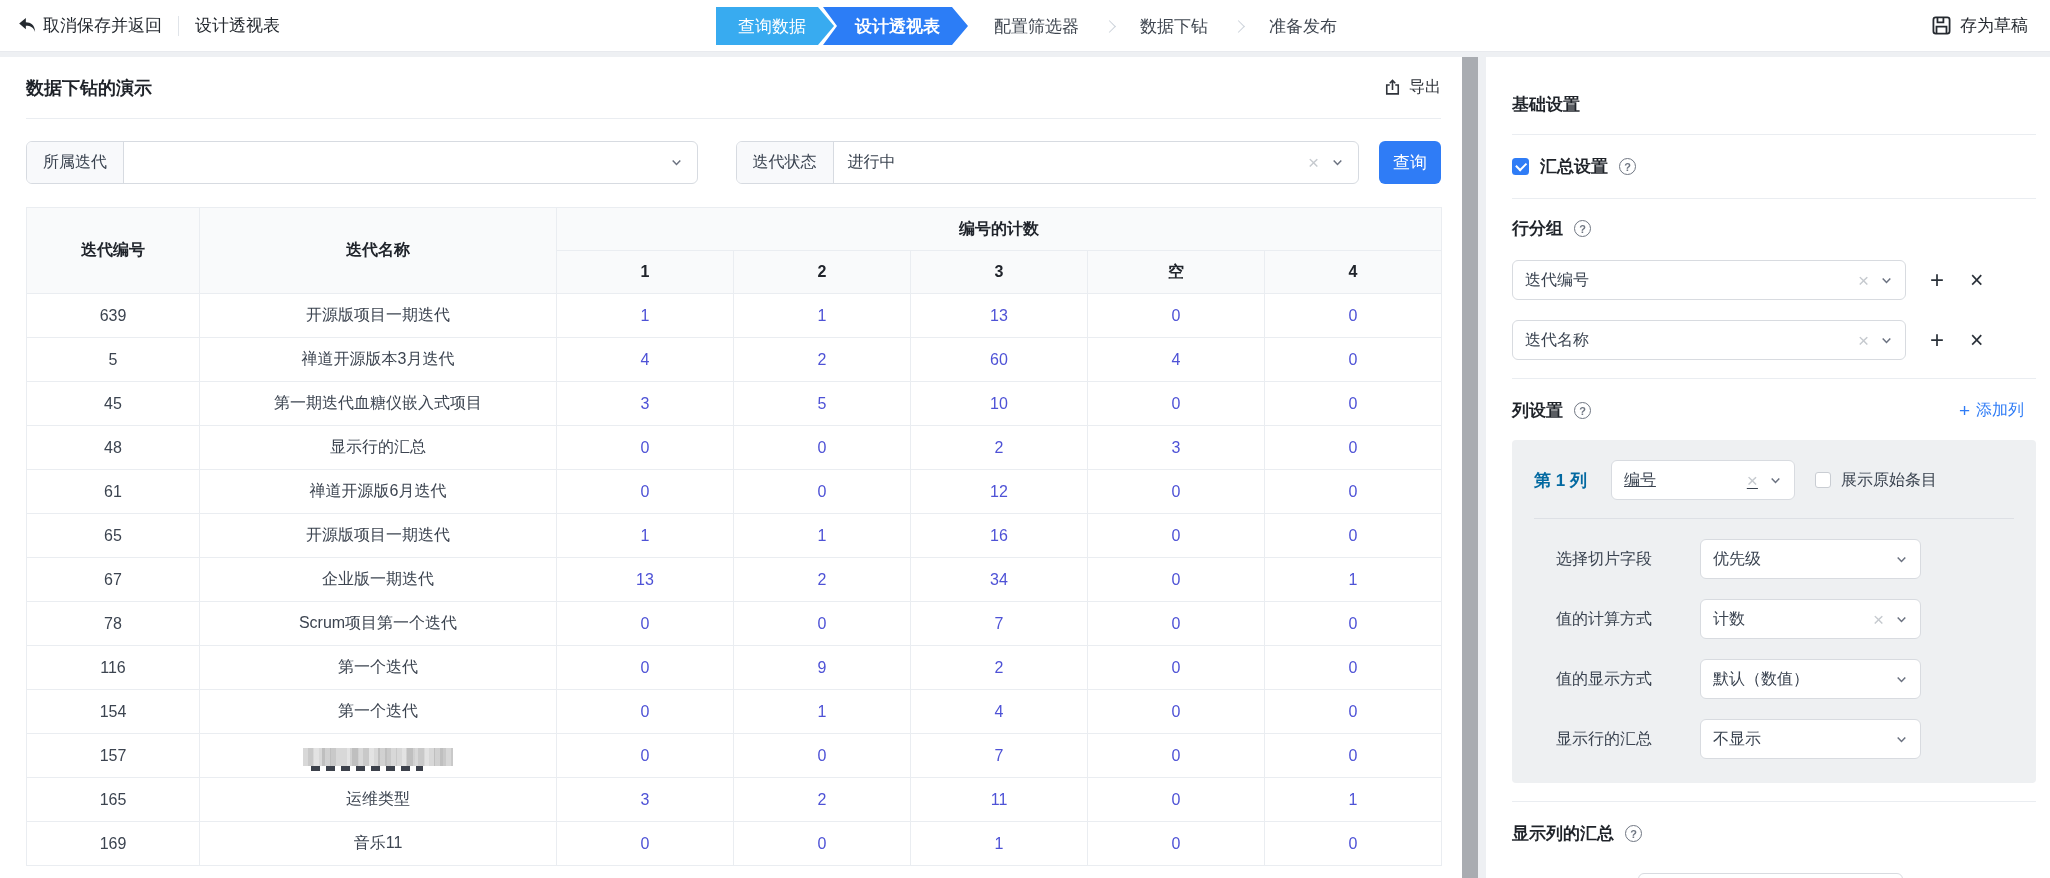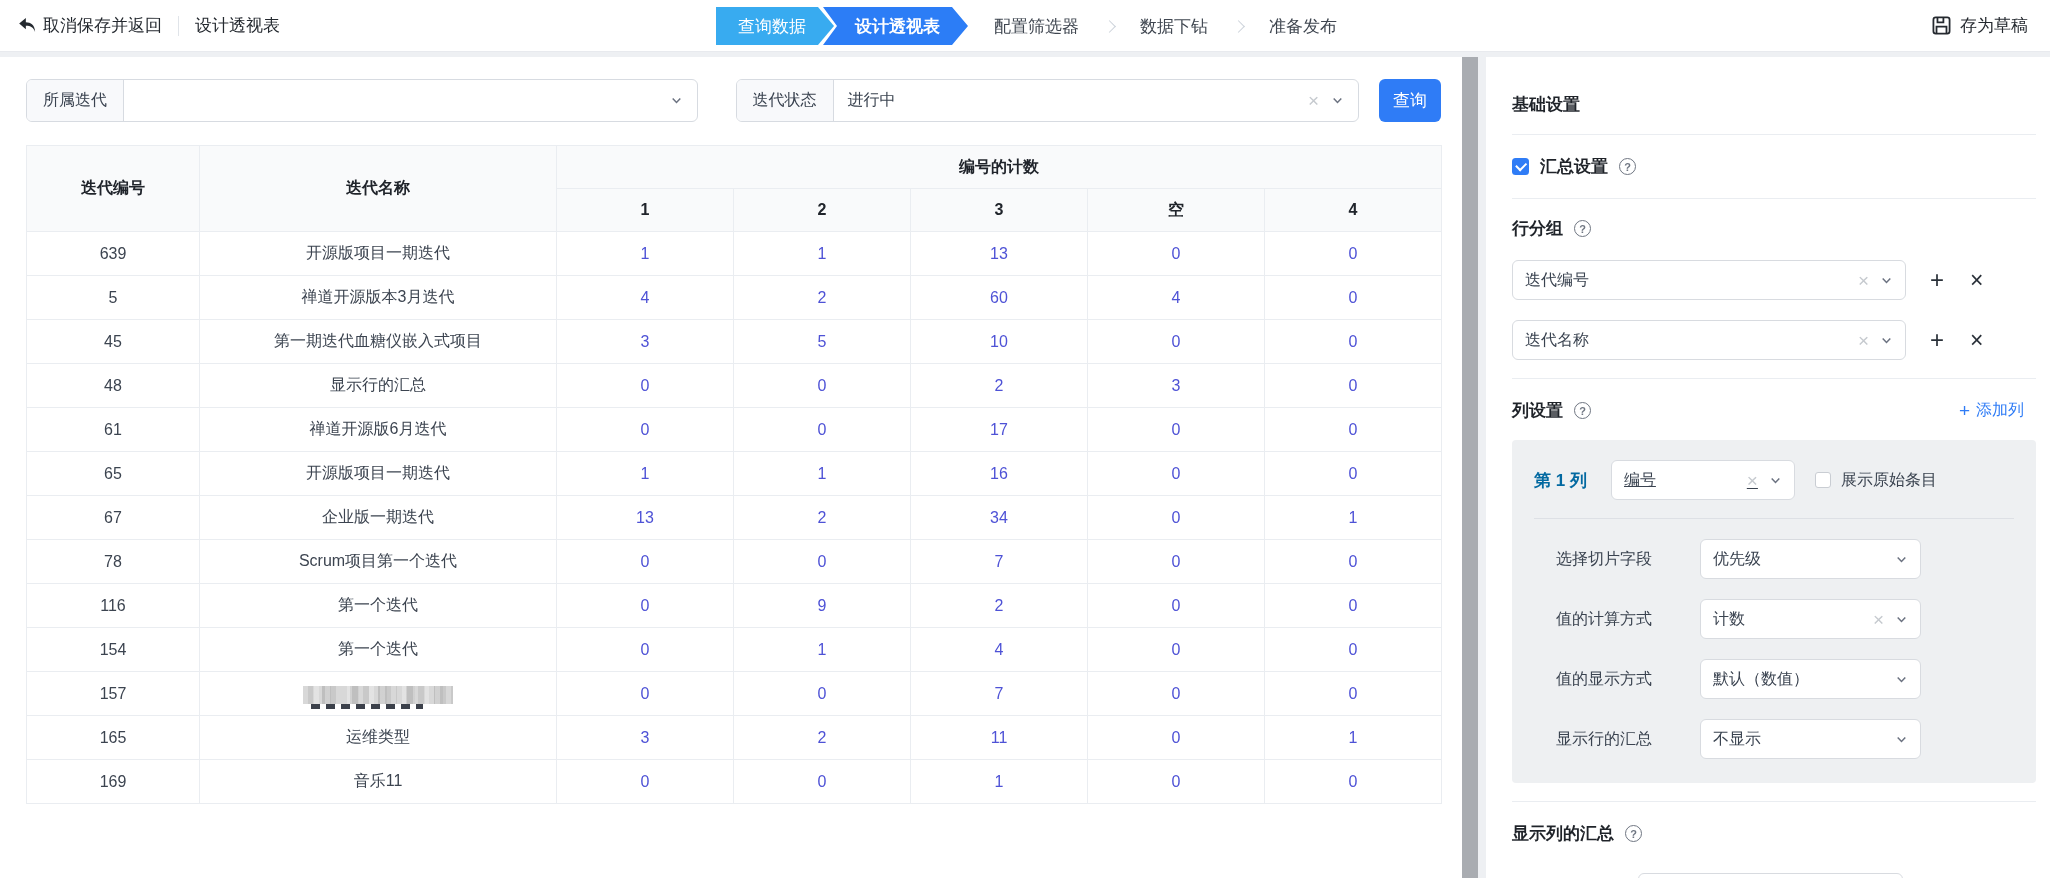--- a/index.html
+++ b/index.html
@@ -140,20 +140,30 @@
       <path d="M4.6 1.4 V5.4 H9.6 V1.4" fill="none" stroke="#24292f" stroke-width="1.5"></path>
       <path d="M3.8 14.4 V9 H12.2 V14.4" fill="none" stroke="#24292f" stroke-width="1.5"></path>
     </svg>
     <span>存为草稿</span>
   </div>
 </div>
 
 <div class="workspace">
 
   <div class="main-panel">
+    <div class="panel-head">
+      <span class="panel-title">数据下钻的演示</span>
+      <div class="export-btn">
+        <svg width="17" height="17" viewBox="0 0 16 16">
+          <path d="M5.4 5.6 H2.6 V14 H13.4 V5.6 H10.6" fill="none" stroke="#30343b" stroke-width="1.5"></path>
+          <path d="M8 10.4 V1.6 M5.4 4 L8 1.4 L10.6 4" fill="none" stroke="#30343b" stroke-width="1.5"></path>
+        </svg>
+        <span>导出</span>
+      </div>
+    </div>
 
     <div class="filter-row">
       <div class="filter-group fg-1">
         <div class="fg-addon">所属迭代</div>
         <div class="fg-value"></div>
         <div class="fg-icons">
           <span class="chev">
             <svg width="13" height="13" viewBox="0 0 12 12">
                 <path d="M2.5 4.2 L6 7.8 L9.5 4.2" stroke="#6b7280" stroke-width="1.4" fill="none"></path>
               </svg>
@@ -234,21 +244,21 @@
             <td class="link">0</td>
             <td class="link">2</td>
             <td class="link">3</td>
             <td class="link">0</td>
           </tr>
           <tr>
             <td>61</td>
             <td>禅道开源版6月迭代</td>
             <td class="link">0</td>
             <td class="link">0</td>
-            <td class="link">17</td>
+            <td class="link">12</td>
             <td class="link">0</td>
             <td class="link">0</td>
           </tr>
           <tr>
             <td>65</td>
             <td>开源版项目一期迭代</td>
             <td class="link">1</td>
             <td class="link">1</td>
             <td class="link">16</td>
             <td class="link">0</td>

